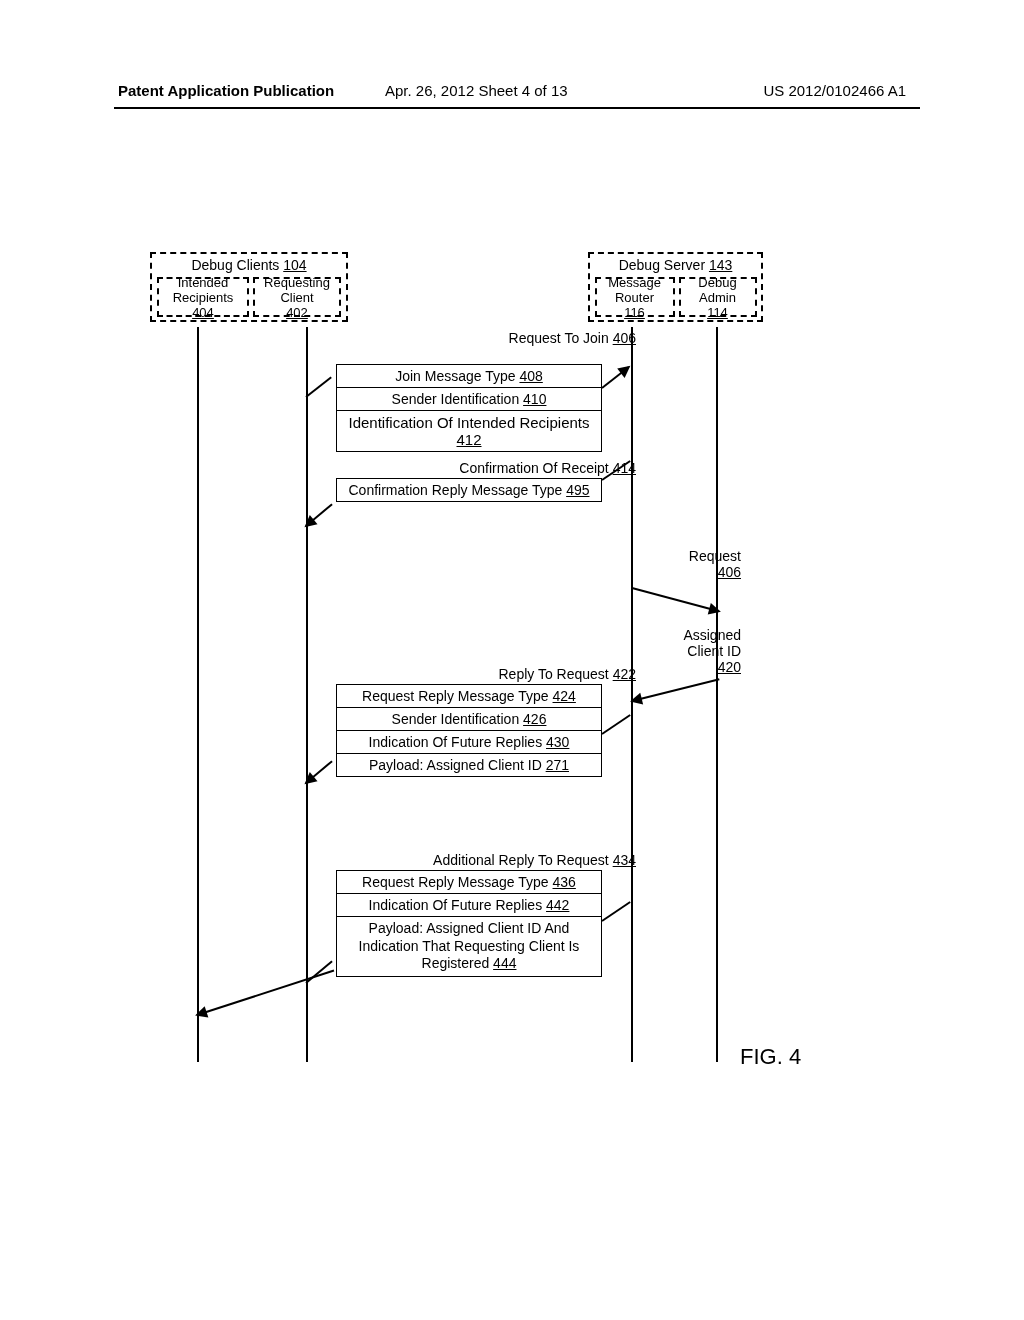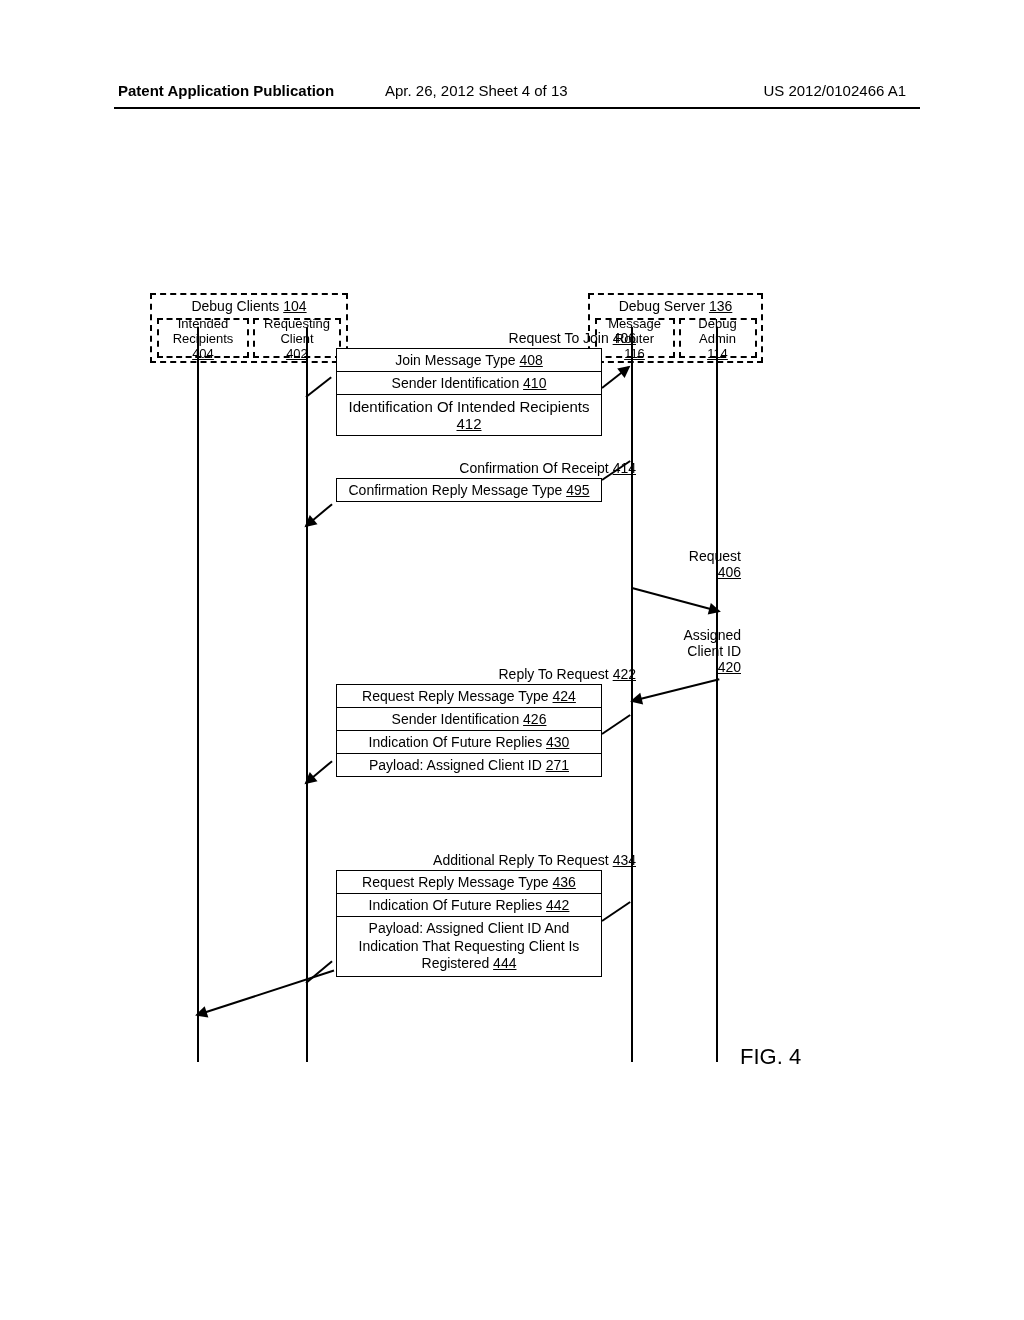--- a/index.html
+++ b/index.html
@@ -39,21 +39,21 @@
   }
   .dashbox {
     position: absolute;
     border: 2px dashed #000;
     text-align: center;
     font-size: 14px;
     background: #fff;
     display: flex; align-items: center; justify-content: center;
     flex-direction: column;
   }
-  .dashbox.outer { padding-top: 4px; margin-top: 41px; }
+  .dashbox.outer { padding-top: 4px; }
   .subrow {
     display: flex;
     gap: 4px;
     margin-top: 4px;
     padding: 0 4px 4px;
   }
   .subbox {
     border: 2px dashed #000;
     font-size: 13px;
     padding: 4px 6px;
@@ -164,21 +164,21 @@
       </div>
       <div class="subbox" style="width:88px;height:40px;">
         <span>Requesting Client </span>
           <span><span class="u">402</span></span>
       </div>
     </div>
   </div>
 
   <div class="dashbox outer" style="left:432px; top:0; width:175px; height:70px;">
     <div>
-      <span>Debug Server </span><span class="u">136</span>
+      <span>Debug Server </span><span class="u">143</span>
     </div>
     <div class="subrow">
       <div class="subbox" style="width:80px;height:40px;">
         <span>Message Router </span>
           <span><span class="u">116</span></span>
       </div>
       <div class="subbox" style="width:78px;height:40px;">
         <span>Debug Admin </span>
           <span><span class="u">114</span></span>
       </div>
@@ -186,21 +186,21 @@
   </div>
 
   <div class="lifeline ll1"></div>
   <div class="lifeline ll2"></div>
   <div class="lifeline ll3"></div>
   <div class="lifeline ll4"></div>
 
   <div class="msglabel" style="top:78px;">
     <span>Request To Join </span><span class="u">406</span>
   </div>
-  <div class="stack" style="top:96px;">
+  <div class="stack" style="top:112px;">
     <div class="msgbox"><span>Join Message Type </span><span class="u">408</span></div>
     <div class="msgbox"><span>Sender Identification </span><span class="u">410</span></div>
     <div class="msgbox" style="font-size:15px;"><span>Identification Of Intended Recipients </span><span class="u">412</span></div>
   </div>
 
   <div class="diag" style="left:150px; top:144px; width:32px; transform:rotate(-38deg);"></div>
   <div class="diag" style="left:446px; top:135px; width:34px; transform:rotate(-38deg);">
     <span class="head-right"></span>
   </div>
 

